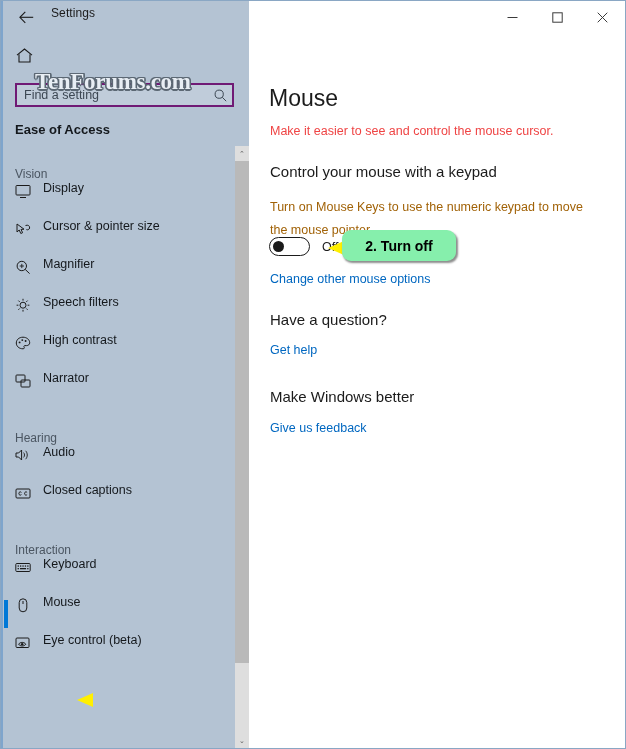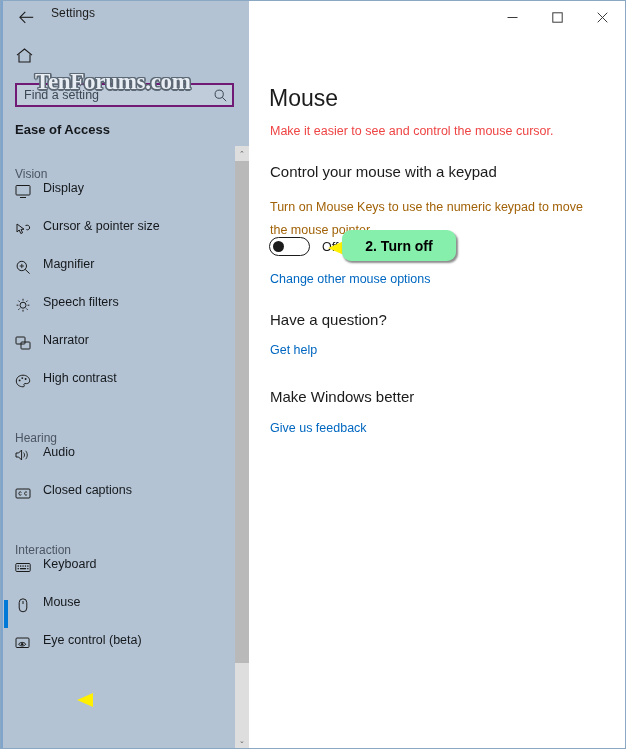--- a/index.html
+++ b/index.html
@@ -342,36 +342,36 @@
                 <path d="M12.6 2.6 L11.3 3.9"></path>
                 <path d="M4.7 10.5 L3.4 11.8"></path>
               </g>
             </svg>
         </span>
         <span class="nav-label">Speech filters</span>
       </div>
       <div class="nav-item">
         <span class="nav-icon">
           <svg width="17" height="15" viewBox="0 0 17 15">
-              <rect x="1" y="1" width="9" height="7" rx="0.8" fill="none" stroke="#1b1b1b" stroke-width="1"></rect>
-              <rect x="6" y="6" width="9" height="7" rx="0.8" fill="none" stroke="#1b1b1b" stroke-width="1"></rect>
-            </svg>
-        </span>
-        <span class="nav-label">Narrator</span>
-      </div>
-      <div class="nav-item">
-        <span class="nav-icon">
-          <svg width="17" height="15" viewBox="0 0 17 15">
               <path d="M8 1.2 C4 1.2 1.3 3.8 1.3 7 C1.3 10.2 4 12.8 8 12.8 C9.4 12.8 9.6 11.8 9.1 11.1 C8.6 10.4 9 9.6 9.9 9.6 L11.6 9.6 C13.3 9.6 14.7 8.4 14.7 6.8 C14.7 3.7 11.7 1.2 8 1.2 Z" fill="none" stroke="#1b1b1b" stroke-width="1"></path>
               <circle cx="4.6" cy="6.4" r="0.95" fill="#1b1b1b"></circle>
               <circle cx="7.3" cy="4.1" r="0.95" fill="#1b1b1b"></circle>
               <circle cx="10.6" cy="5.0" r="0.95" fill="#1b1b1b"></circle>
             </svg>
         </span>
         <span class="nav-label">High contrast</span>
+      </div>
+      <div class="nav-item">
+        <span class="nav-icon">
+          <svg width="17" height="15" viewBox="0 0 17 15">
+              <rect x="1" y="1" width="9" height="7" rx="0.8" fill="none" stroke="#1b1b1b" stroke-width="1"></rect>
+              <rect x="6" y="6" width="9" height="7" rx="0.8" fill="none" stroke="#1b1b1b" stroke-width="1"></rect>
+            </svg>
+        </span>
+        <span class="nav-label">Narrator</span>
       </div>
 
       <div class="group-gap"></div>
       <div class="nav-group-label">Hearing</div>
       <div class="nav-item">
         <span class="nav-icon">
           <svg width="17" height="15" viewBox="0 0 17 15">
               <path d="M1 5 L3.6 5 L6.6 2 L6.6 12 L3.6 9 L1 9 Z" fill="none" stroke="#1b1b1b" stroke-width="1"></path>
               <path d="M8.6 4.6 C9.8 5.8 9.8 8.2 8.6 9.4" fill="none" stroke="#1b1b1b" stroke-width="0.9"></path>
               <path d="M10.6 2.8 C12.8 5 12.8 9 10.6 11.2" fill="none" stroke="#1b1b1b" stroke-width="0.9"></path>

